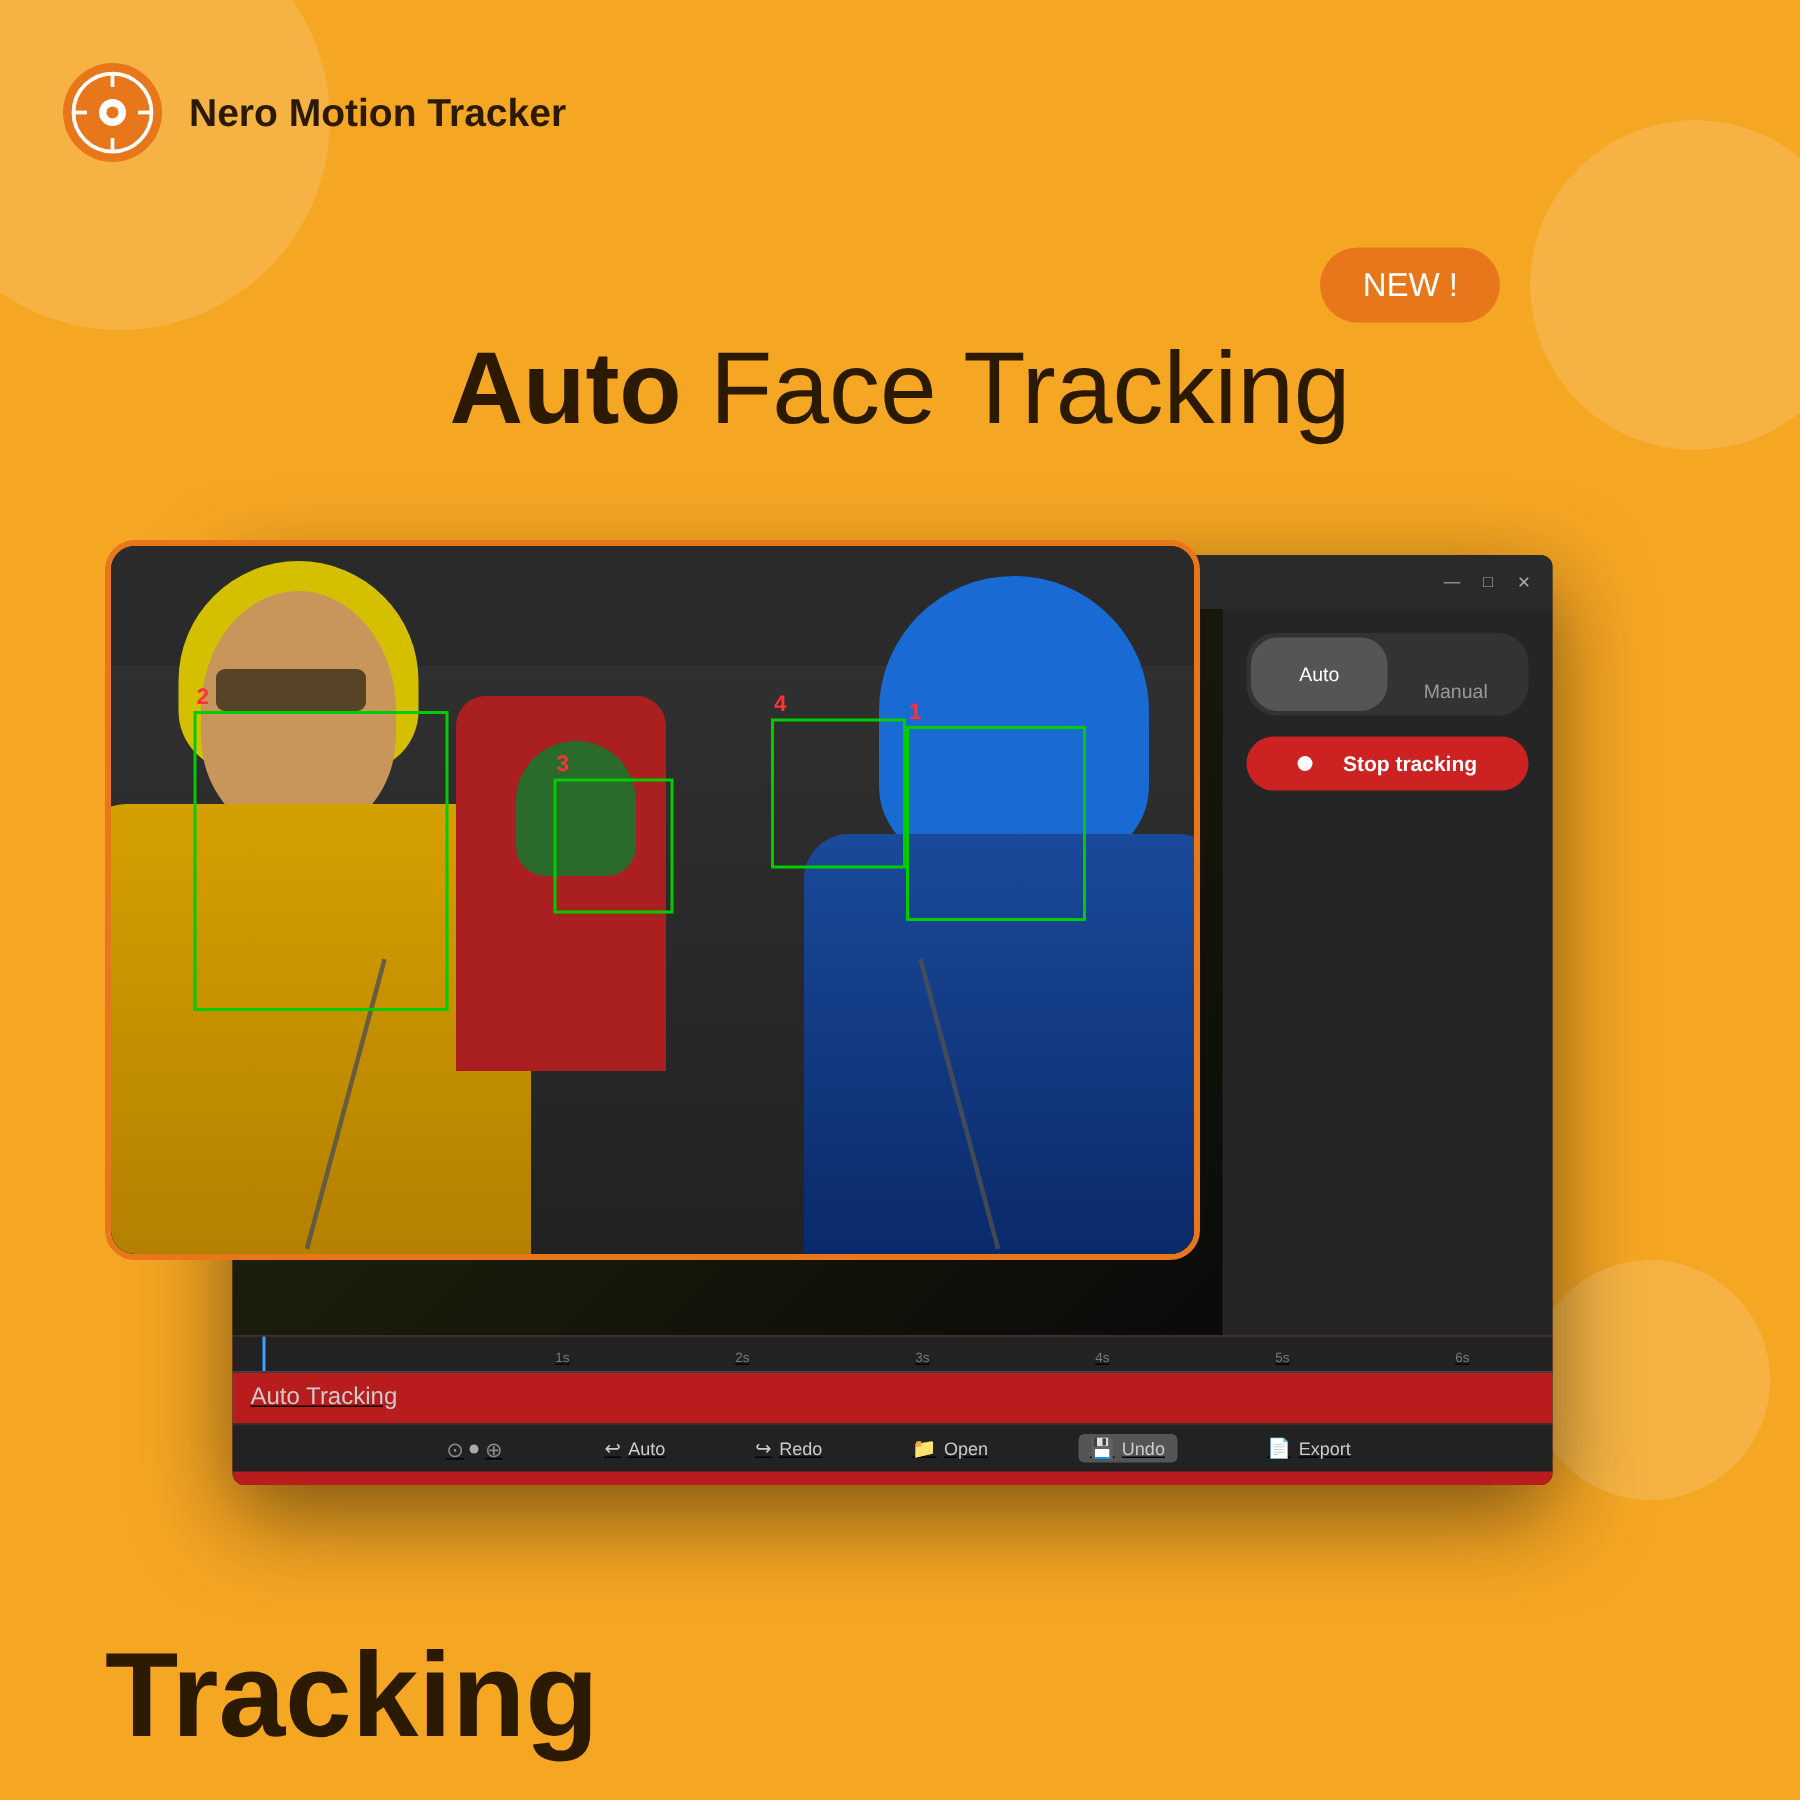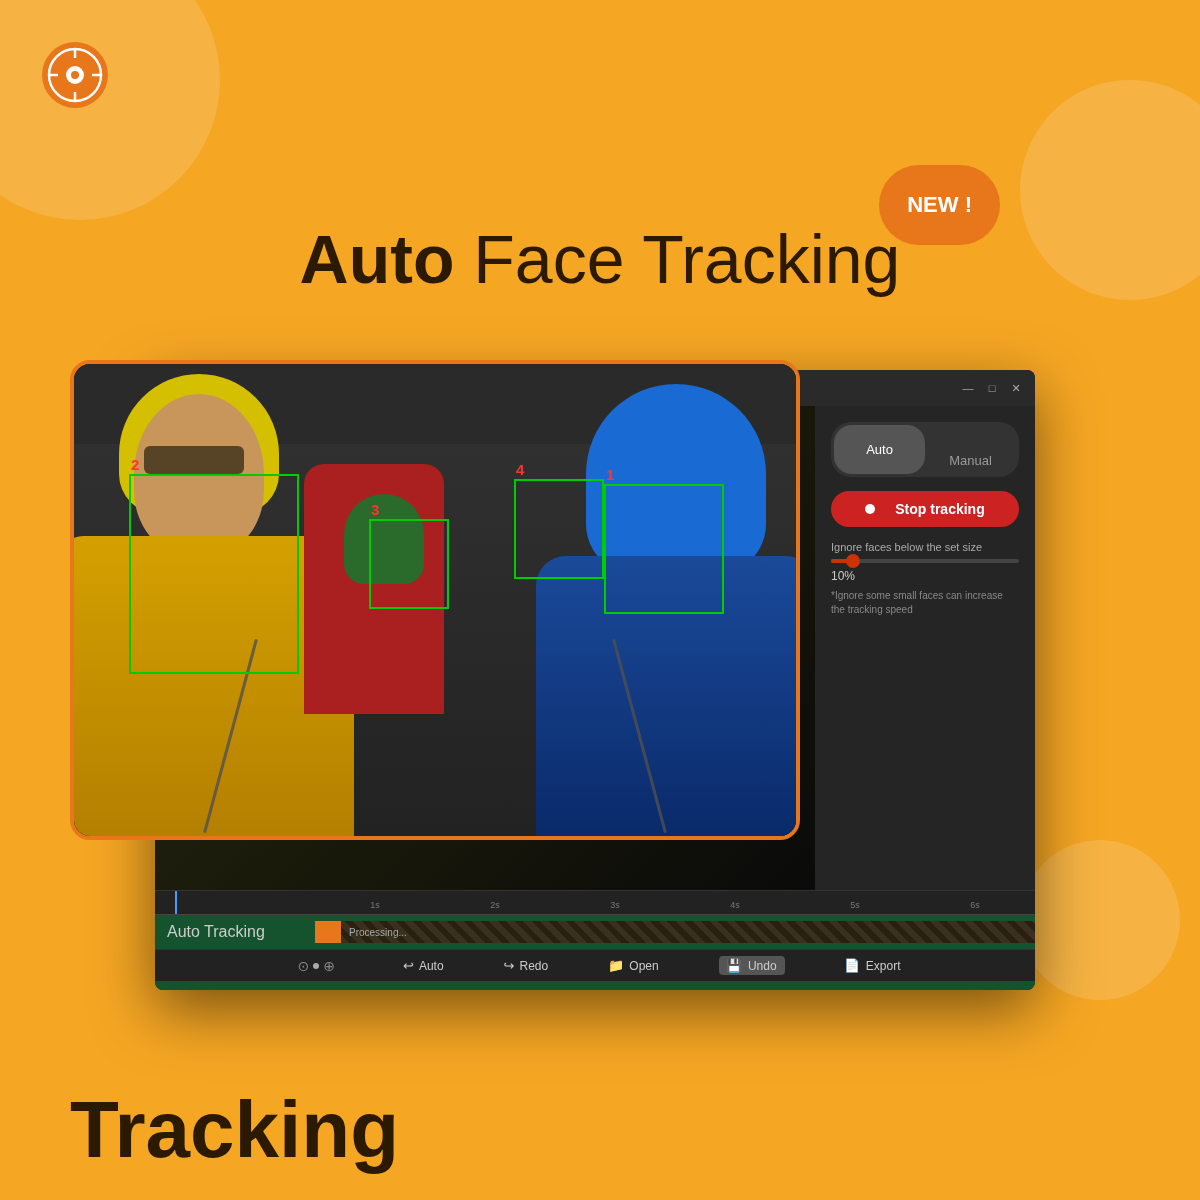--- a/index.html
+++ b/index.html
@@ -45,22 +45,22 @@
     }
 
     
     .new-badge {
       position: absolute;
       top: 165px;
       right: 200px;
       background: #E8761A;
       color: white;
       font-size: 22px;
-      font-weight: 700;
-      padding: 27px 28px;
+      font-weight: 400;
+      padding: 12px 28px;
       border-radius: 40px;
     }
 
     
     .headline {
       position: absolute;
       top: 220px;
       left: 50%;
       transform: translateX(-50%);
       white-space: nowrap;
@@ -242,24 +242,25 @@
 
     .hint-text {
       color: #888;
       font-size: 10px;
       line-height: 1.4;
     }
 
     
     .timeline-area {
       height: 124px;
-      background: #14532d;
+      background: #b91c1c;
       border-top: 1px solid #333;
       display: flex;
       flex-direction: column;
+      text-decoration: underline;
     }
 
     .timeline-ruler {
       height: 24px;
       background: #222;
       display: flex;
       align-items: flex-end;
       padding-bottom: 4px;
       padding-left: 160px;
       gap: 0;
@@ -624,20 +625,21 @@
   <svg class="logo-icon" viewBox="0 0 70 70" xmlns="http://www.w3.org/2000/svg">
     <circle cx="35" cy="35" r="33" fill="#E8761A"></circle>
     <circle cx="35" cy="35" r="26" fill="none" stroke="white" stroke-width="2.5"></circle>
     <circle cx="35" cy="35" r="9" fill="white"></circle>
     <circle cx="35" cy="35" r="4" fill="#E8761A"></circle>
     <line x1="35" y1="9" x2="35" y2="18" stroke="white" stroke-width="2.5"></line>
     <line x1="35" y1="52" x2="35" y2="61" stroke="white" stroke-width="2.5"></line>
     <line x1="9" y1="35" x2="18" y2="35" stroke="white" stroke-width="2.5"></line>
     <line x1="52" y1="35" x2="61" y2="35" stroke="white" stroke-width="2.5"></line>
   </svg>
+  <span class="app-title">Nero Motion Tracker</span>
 </div>
 
 <div class="new-badge">NEW !</div>
 
 <div class="headline">
   <span class="bold">Auto</span><span class="normal"> Face Tracking</span>
 </div>
 
 <div class="video-frame">
   <div class="video-scene">
@@ -705,54 +707,39 @@
       <div class="tabs">
         <button class="tab-btn active">Auto</button>
         <button class="tab-btn inactive">Manual</button>
       </div>
 
       <button class="stop-tracking-btn">
         <div class="stop-dot"></div>
         <span>Stop tracking</span>
       </button>
 
-      <div class="slider-container">
-        <span class="settings-label">Ignore faces below the set size</span>
-        <div class="slider-track">
-          <div class="slider-fill"></div>
-          <div class="slider-thumb"></div>
-        </div>
-        <span class="slider-value">10%</span>
-        <span class="hint-text">*Ignore some small faces can increase the tracking speed</span>
-      </div>
     </div>
   </div>
 
   <div class="timeline-area">
 
     <div class="timeline-ruler">
       <div class="playhead"></div>
       <div class="ruler-marks">
         <span class="ruler-mark">1s</span>
         <span class="ruler-mark">2s</span>
         <span class="ruler-mark">3s</span>
         <span class="ruler-mark">4s</span>
         <span class="ruler-mark">5s</span>
         <span class="ruler-mark">6s</span>
       </div>
     </div>
 
     <div class="timeline-track-row">
       <div class="track-label">Auto Tracking</div>
-      <div class="track-content">
-        <div class="track-orange-block"></div>
-        <div class="track-processing">
-          <span class="processing-text">Processing...</span>
-        </div>
-      </div>
     </div>
 
     <div class="timeline-footer">
       <div class="zoom-controls">
         <button class="zoom-btn">⊙</button>
         <div class="zoom-dot"></div>
         <button class="zoom-btn">⊕</button>
       </div>
       <button class="footer-btn">
         <span class="footer-icon">↩</span>

